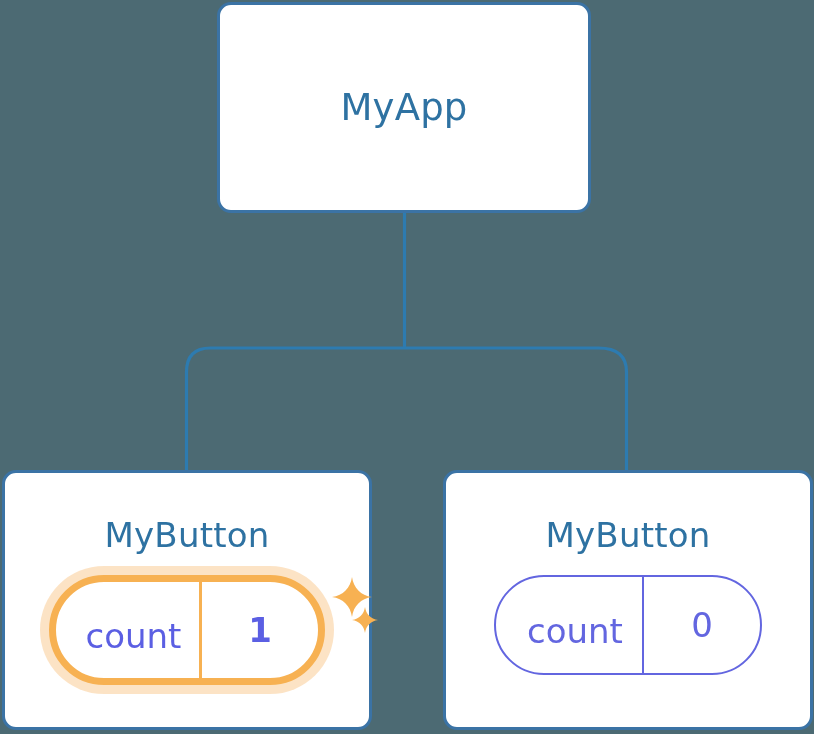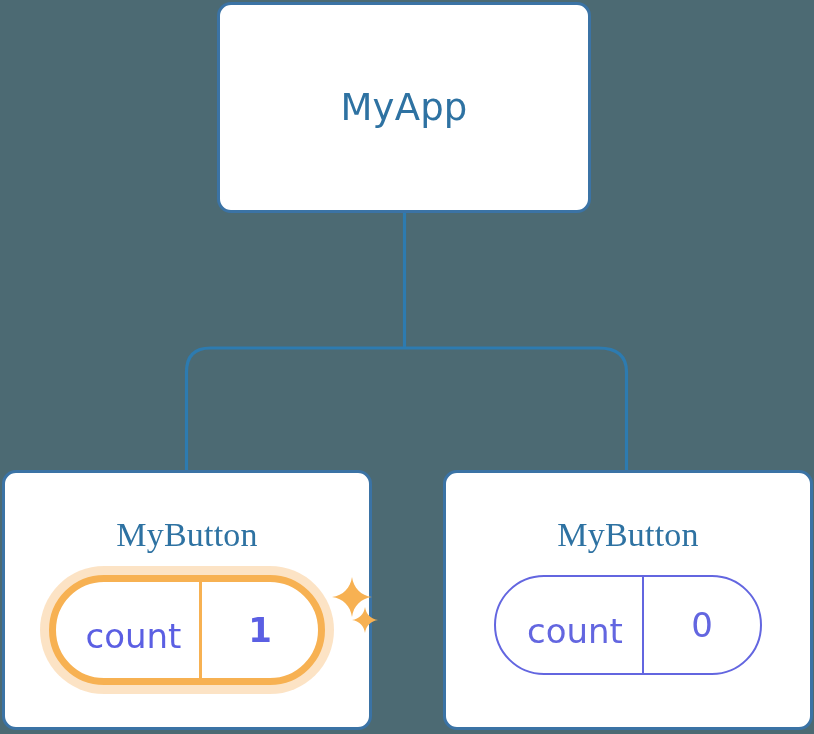--- a/index.html
+++ b/index.html
@@ -73,21 +73,20 @@
     width: 370px;
     height: 260px;
   }
   .child-title {
     margin-top: 45px;
     font-size: 34px;
     line-height: 1;
     color: #2e72a2;
     letter-spacing: 0.2px;
     font-weight: 400;
-    font-family: Liberation Serif, serif;
   }
 
   
   .pill-wrap {
     position: relative;
     margin-top: 23px;
     display: flex;
     align-items: center;
     justify-content: center;
   }

